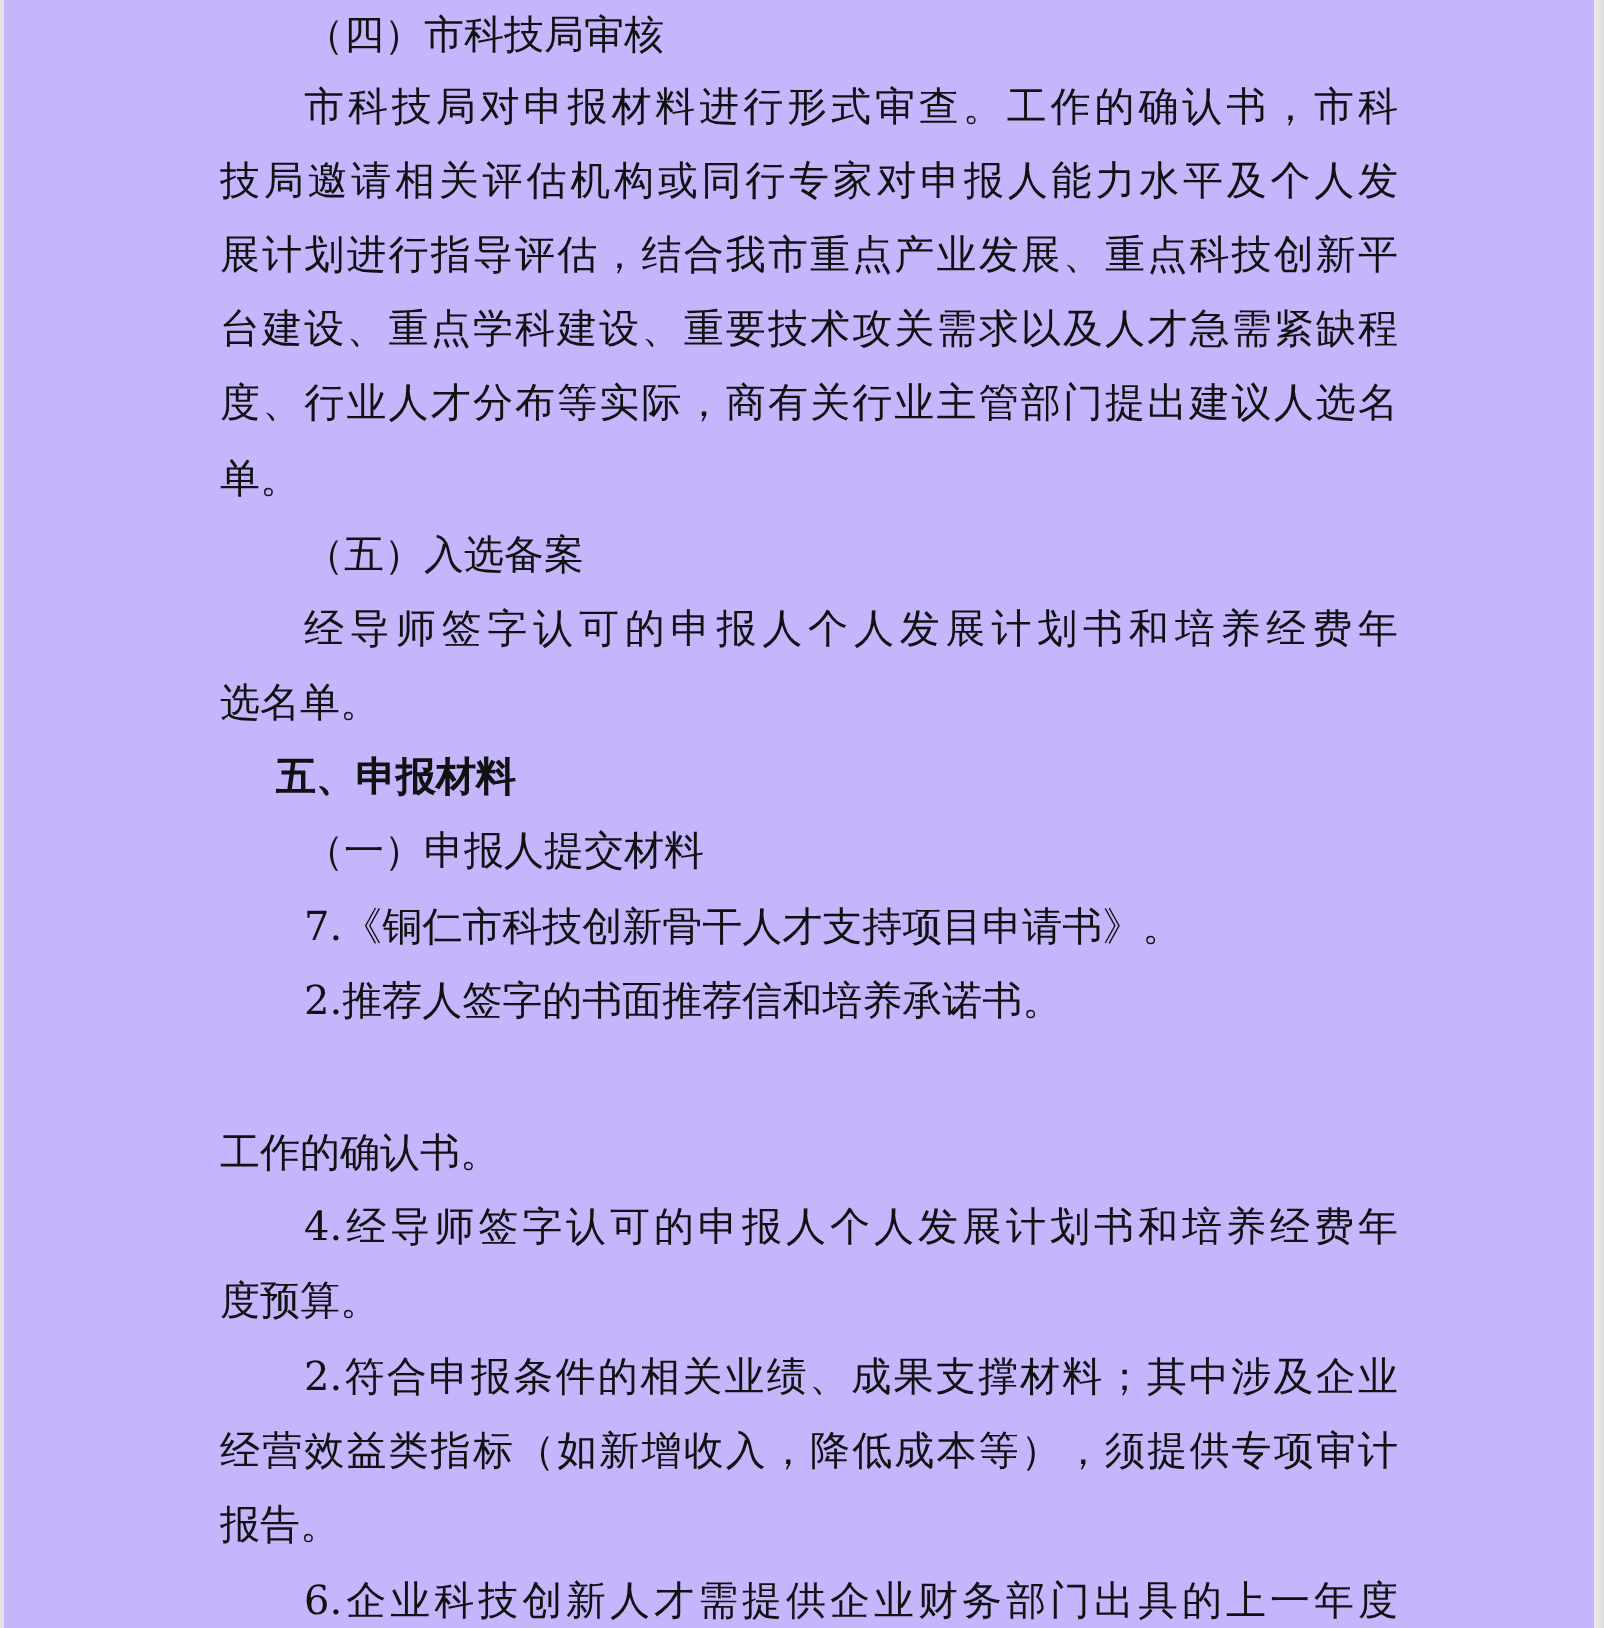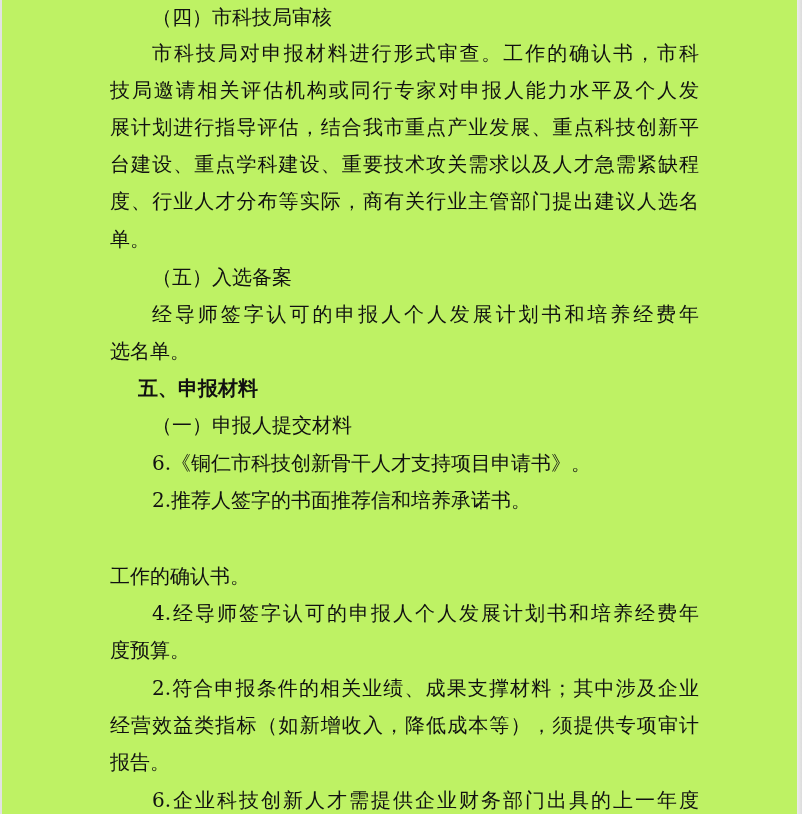--- a/index.html
+++ b/index.html
@@ -24,21 +24,21 @@
     .edge-right {
       position: absolute;
       right: 0; top: 0;
       width: 5px; height: 814px;
       background: linear-gradient(to right, #ececec, #dcdcdc);
     }
     .page {
       position: absolute;
       left: 2px; top: 0;
       width: 795px; height: 814px;
-      background: #bef264;
+      background: #c4b5fd;
     }
     .line {
       position: absolute;
       font-size: 20px;
       line-height: 24px;
       height: 24px;
       white-space: nowrap;
       transform: translateY(-12px);
     }
     .full {
@@ -81,21 +81,21 @@
   <div class="line full" style="top:201px">度、行业人才分布等实际，商有关行业主管部门提出建议人选名</div>
   <div class="line short" style="top:239px">单。</div>
 
   <div class="line sub-heading" style="top:277px">（五）入选备案</div>
   <div class="line full indent" style="top:314px">经导师签字认可的申报人个人发展计划书和培养经费年</div>
   <div class="line short" style="top:351px">选名单。</div>
 
   <div class="line bold-heading" style="top:388px">五、申报材料</div>
   <div class="line sub-heading" style="top:425px">（一）申报人提交材料</div>
 
-  <div class="line short indent" style="top:463px">6.《铜仁市科技创新骨干人才支持项目申请书》。</div>
+  <div class="line short indent" style="top:463px">7.《铜仁市科技创新骨干人才支持项目申请书》。</div>
   <div class="line short indent" style="top:500px">2.推荐人签字的书面推荐信和培养承诺书。</div>
 
   <div class="line short" style="top:576px">工作的确认书。</div>
 
   <div class="line full indent" style="top:613px">4.经导师签字认可的申报人个人发展计划书和培养经费年</div>
   <div class="line short" style="top:650px">度预算。</div>
 
   <div class="line full indent" style="top:688px">2.符合申报条件的相关业绩、成果支撑材料；其中涉及企业</div>
   <div class="line full" style="top:725px">经营效益类指标（如新增收入，降低成本等），须提供专项审计</div>
   <div class="line short" style="top:762px">报告。</div>

